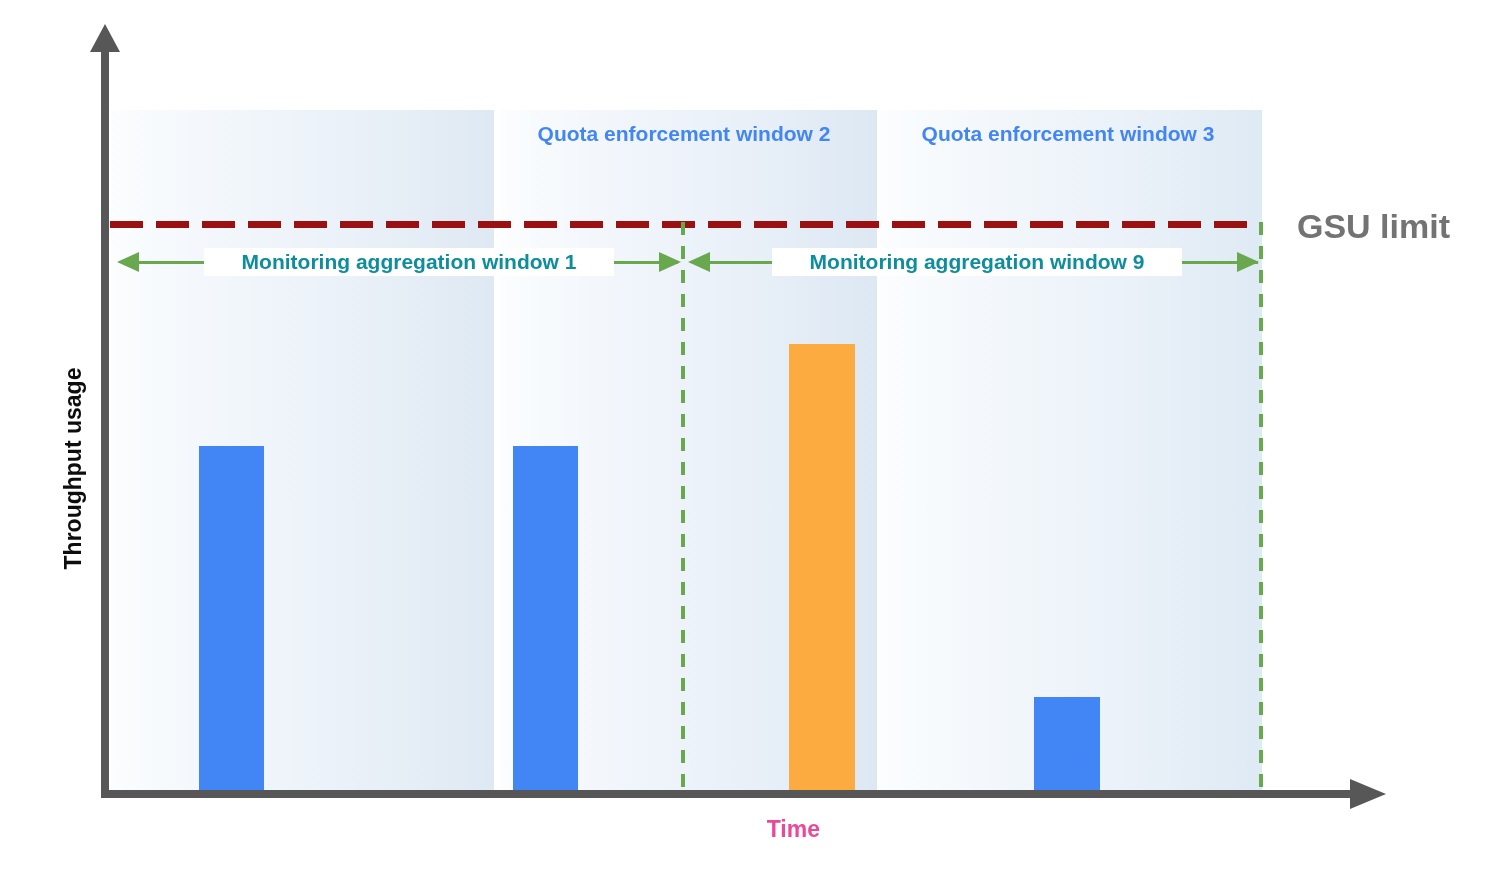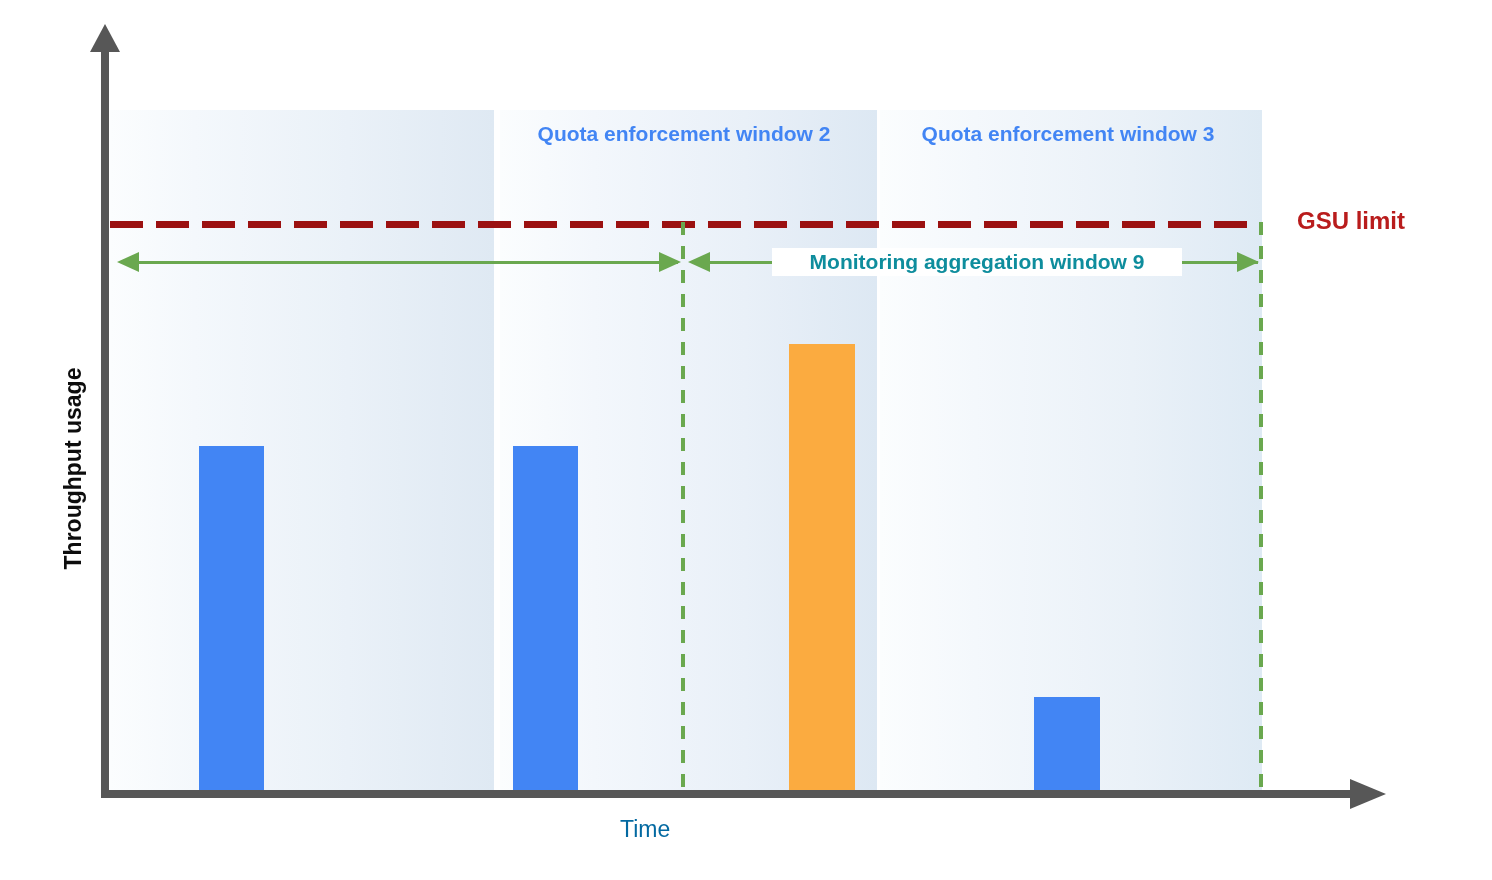--- a/index.html
+++ b/index.html
@@ -92,24 +92,24 @@
     font-weight: bold;
     color: #0d0d0d;
     letter-spacing: 0px;
     white-space: nowrap;
   }
   #x-axis-title {
     position: absolute;
     left: 620px;
     top: 816px;
     width: 200px;
-    text-align: left;
+    text-align: right;
     font-size: 23px;
-    font-weight: normal;
-    color: #0369a1;
+    font-weight: bold;
+    color: #ec4899;
   }
 
   
   .bar {
     position: absolute;
   }
   .bar-blue  { background: #4285f4; }
   .bar-orange{ background: #fbab40; }
 
   
@@ -121,23 +121,23 @@
     height: 7px;
     background-image: repeating-linear-gradient(
         to right,
         #9b1111 0px, #9b1111 33px,
         rgba(255,255,255,0) 33px, rgba(255,255,255,0) 46px);
   }
   #gsu-label {
     position: absolute;
     left: 1297px;
     top: 330px;
-    font-size: 24px;
-    font-weight: bold;
-    color: #b91c1c;
+    font-size: 34px;
+    font-weight: bold;
+    color: #737373;
     white-space: nowrap;
   }
 
   
   .vdash {
     position: absolute;
     width: 4px;
     background-image: repeating-linear-gradient(
         to bottom,
         #6aa84f 0px, #6aa84f 13px,
@@ -234,19 +234,20 @@
 
   <div id="y-axis-title">Throughput usage</div>
   <div id="x-axis-title">Time</div>
 
   <div class="quota-label" id="quota-label-2">Quota enforcement window 2</div>
   <div class="quota-label" id="quota-label-3">Quota enforcement window 3</div>
 
   <div class="agg-rule" id="agg-rule-1"></div>
   <div class="agg-head-left" id="agg-head-1l"></div>
   <div class="agg-head-right" id="agg-head-1r"></div>
+  <div class="agg-label" id="agg-label-1">Monitoring aggregation window 1</div>
 
   <div class="agg-rule" id="agg-rule-2"></div>
   <div class="agg-head-left" id="agg-head-2l"></div>
   <div class="agg-head-right" id="agg-head-2r"></div>
   <div class="agg-label" id="agg-label-2">Monitoring aggregation window 9</div>
 
 </div>
 
 </body></html>

